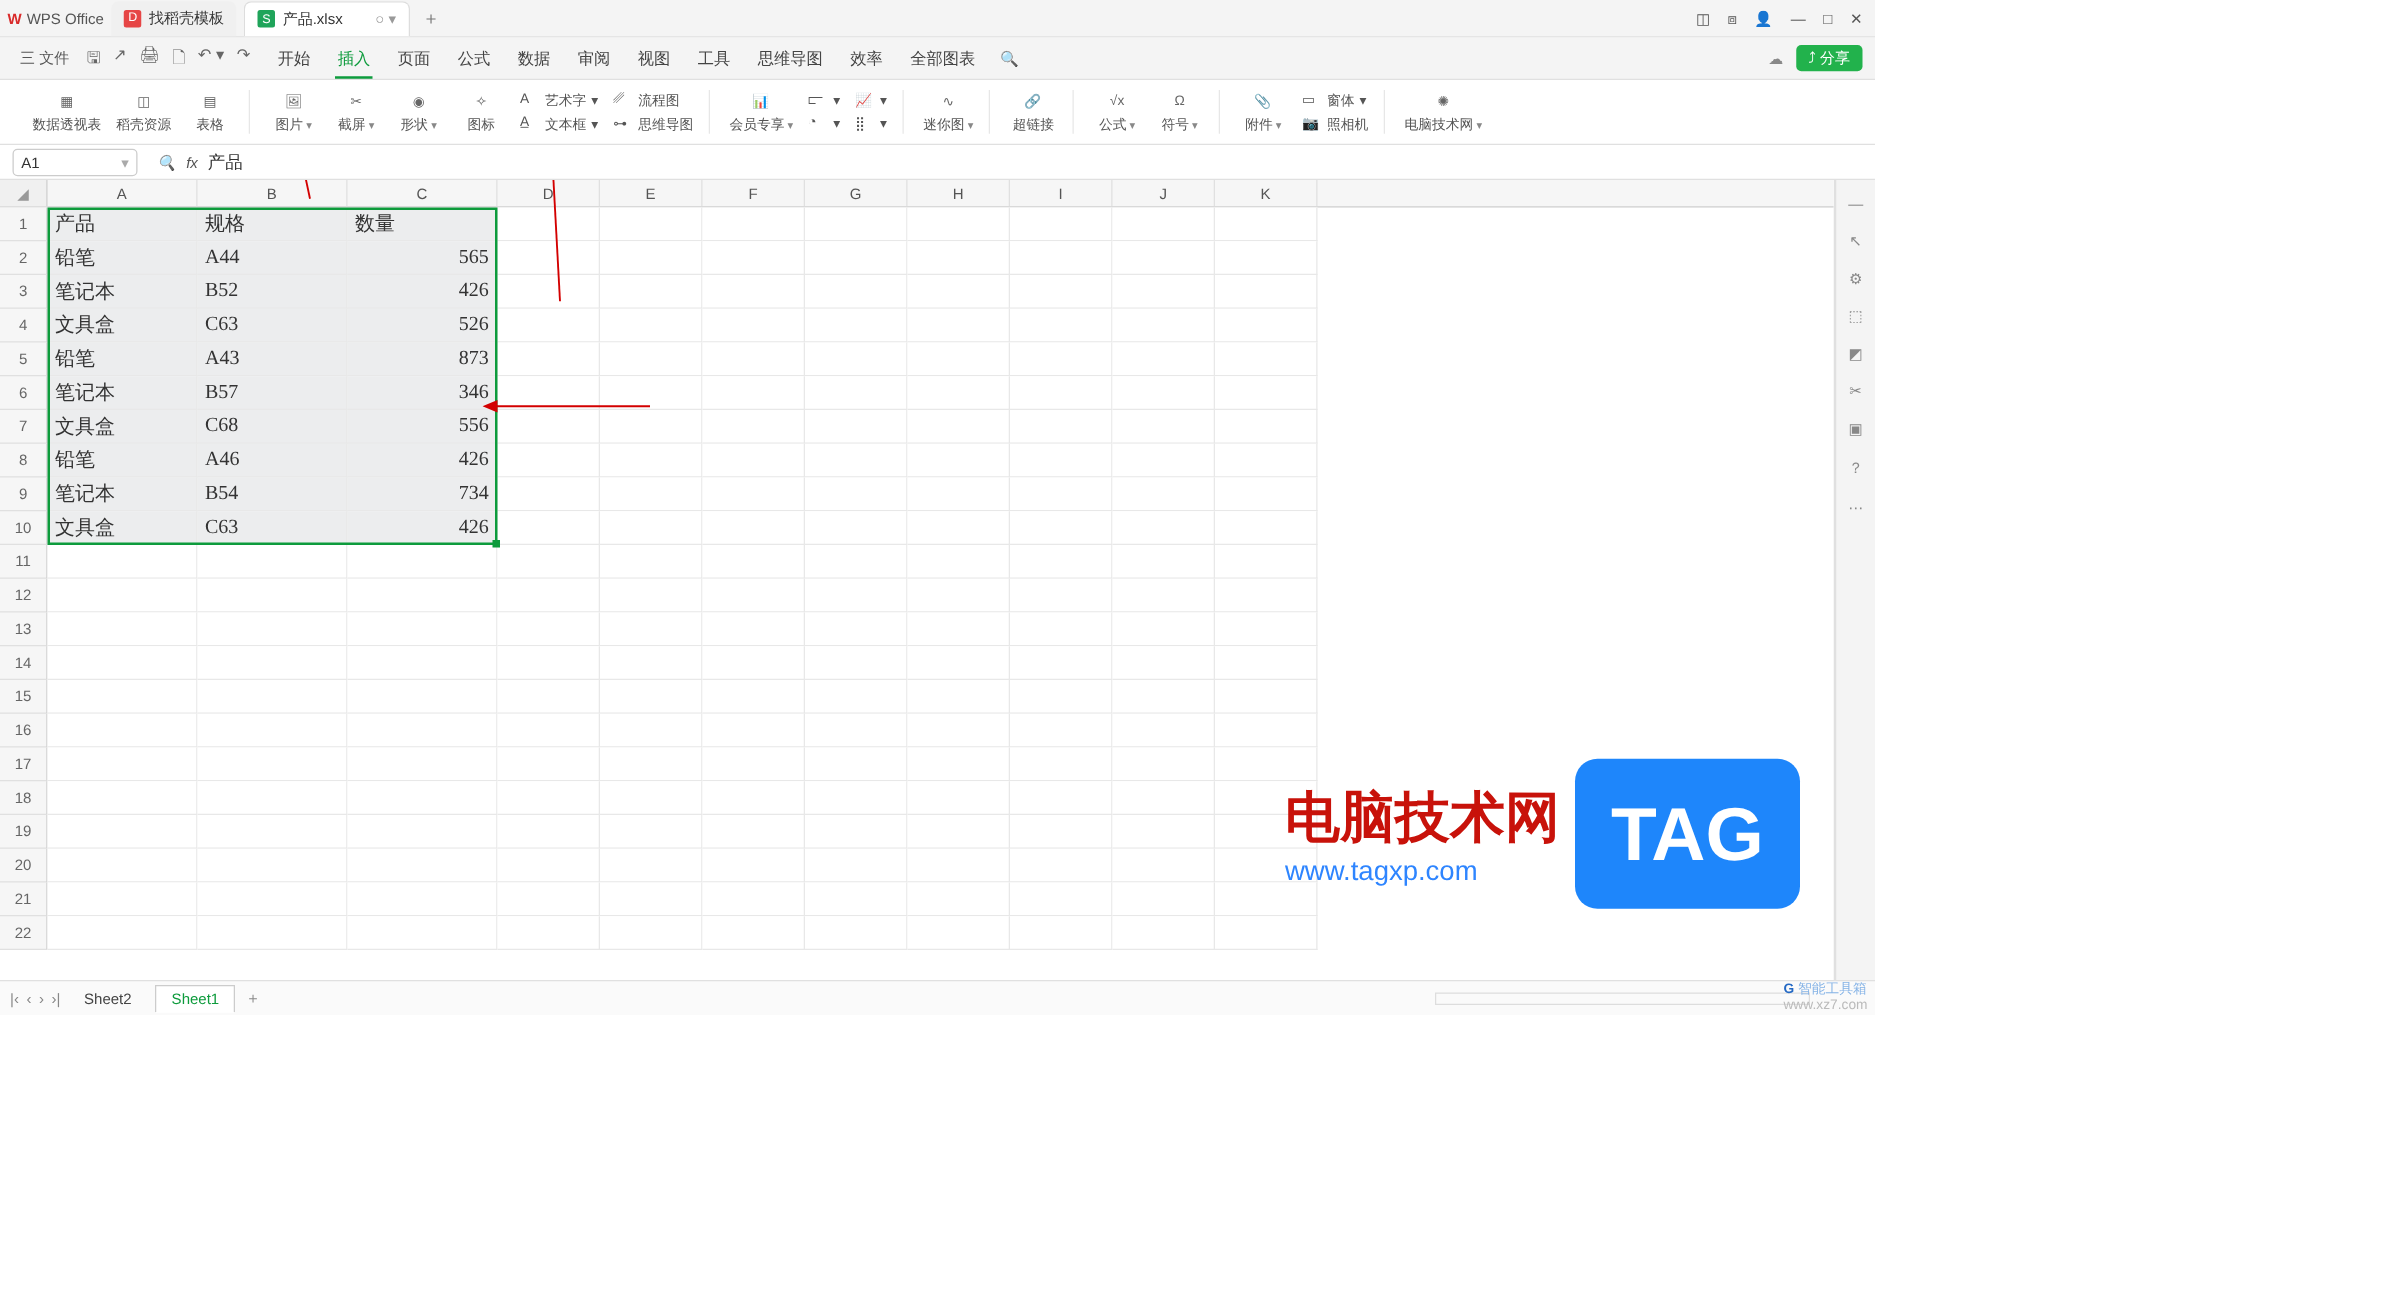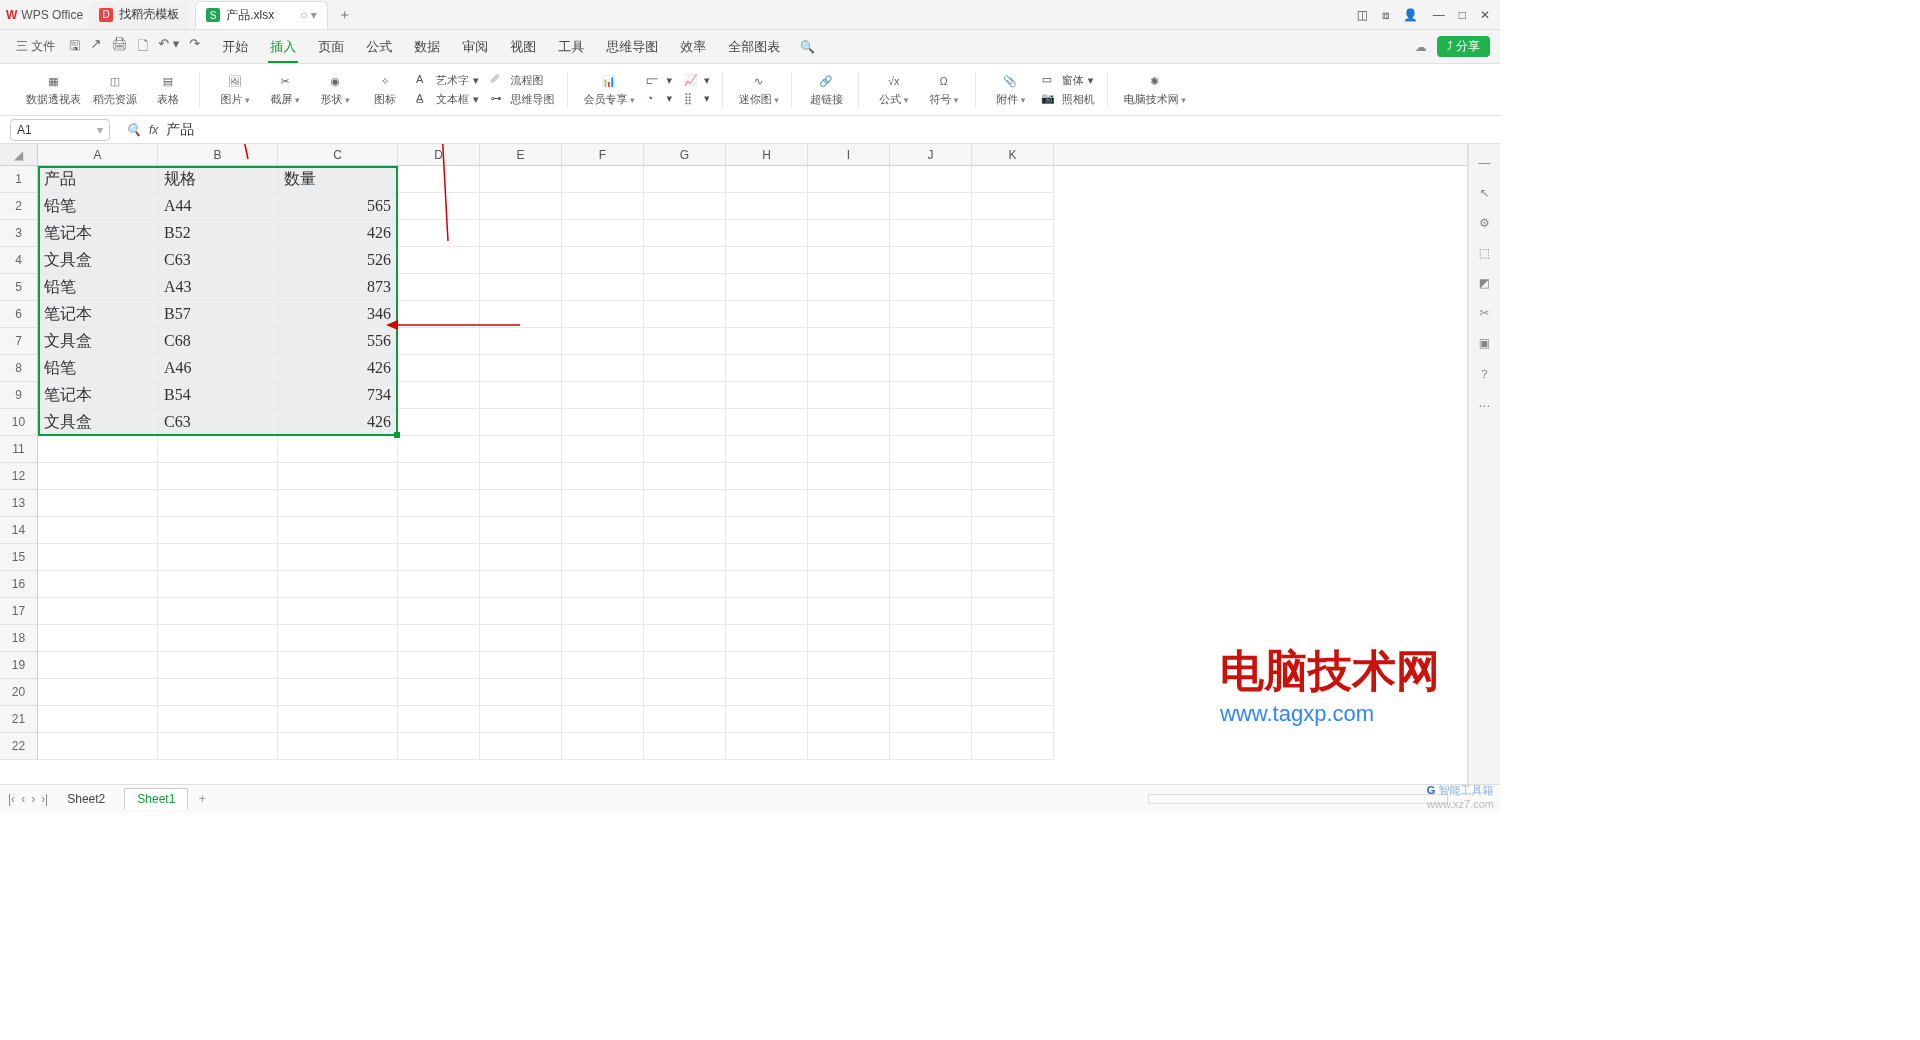--- a/index.html
+++ b/index.html
@@ -637,17 +637,18 @@
     <span>＋</span>
     <span>⤢</span>
   </div>
 </div>
 
 <div class="watermark">
   <div>
     <div class="txt">电脑技术网</div>
     <div class="sub">www.tagxp.com</div>
   </div>
+  <div class="tag">TAG</div>
 </div>
 <div class="dlwm">
   <span style="color:#2469c4;font-weight:bold">G</span> <span>智能工具箱</span><br>
   <span style="color:#bbb">www.xz7.com</span>
 </div>
 
 </body></html>

